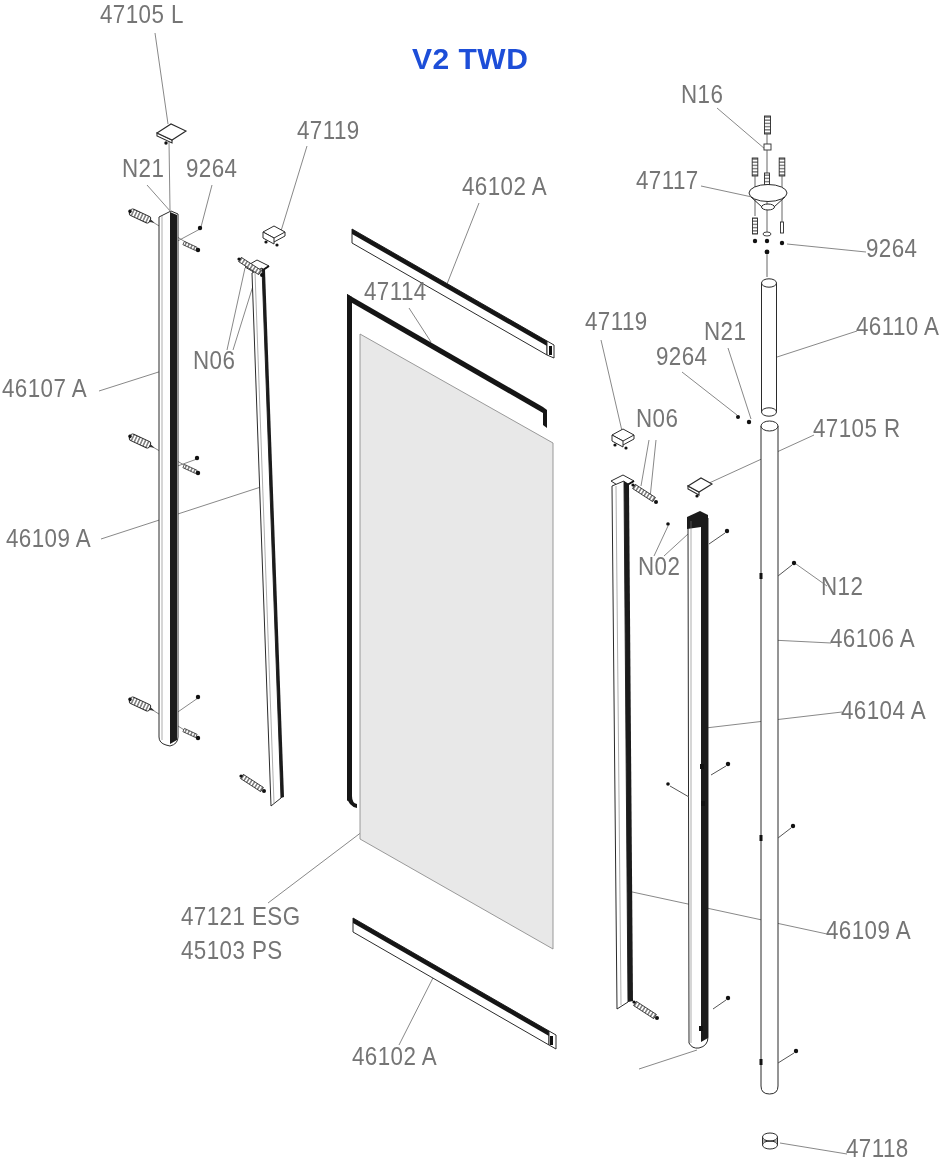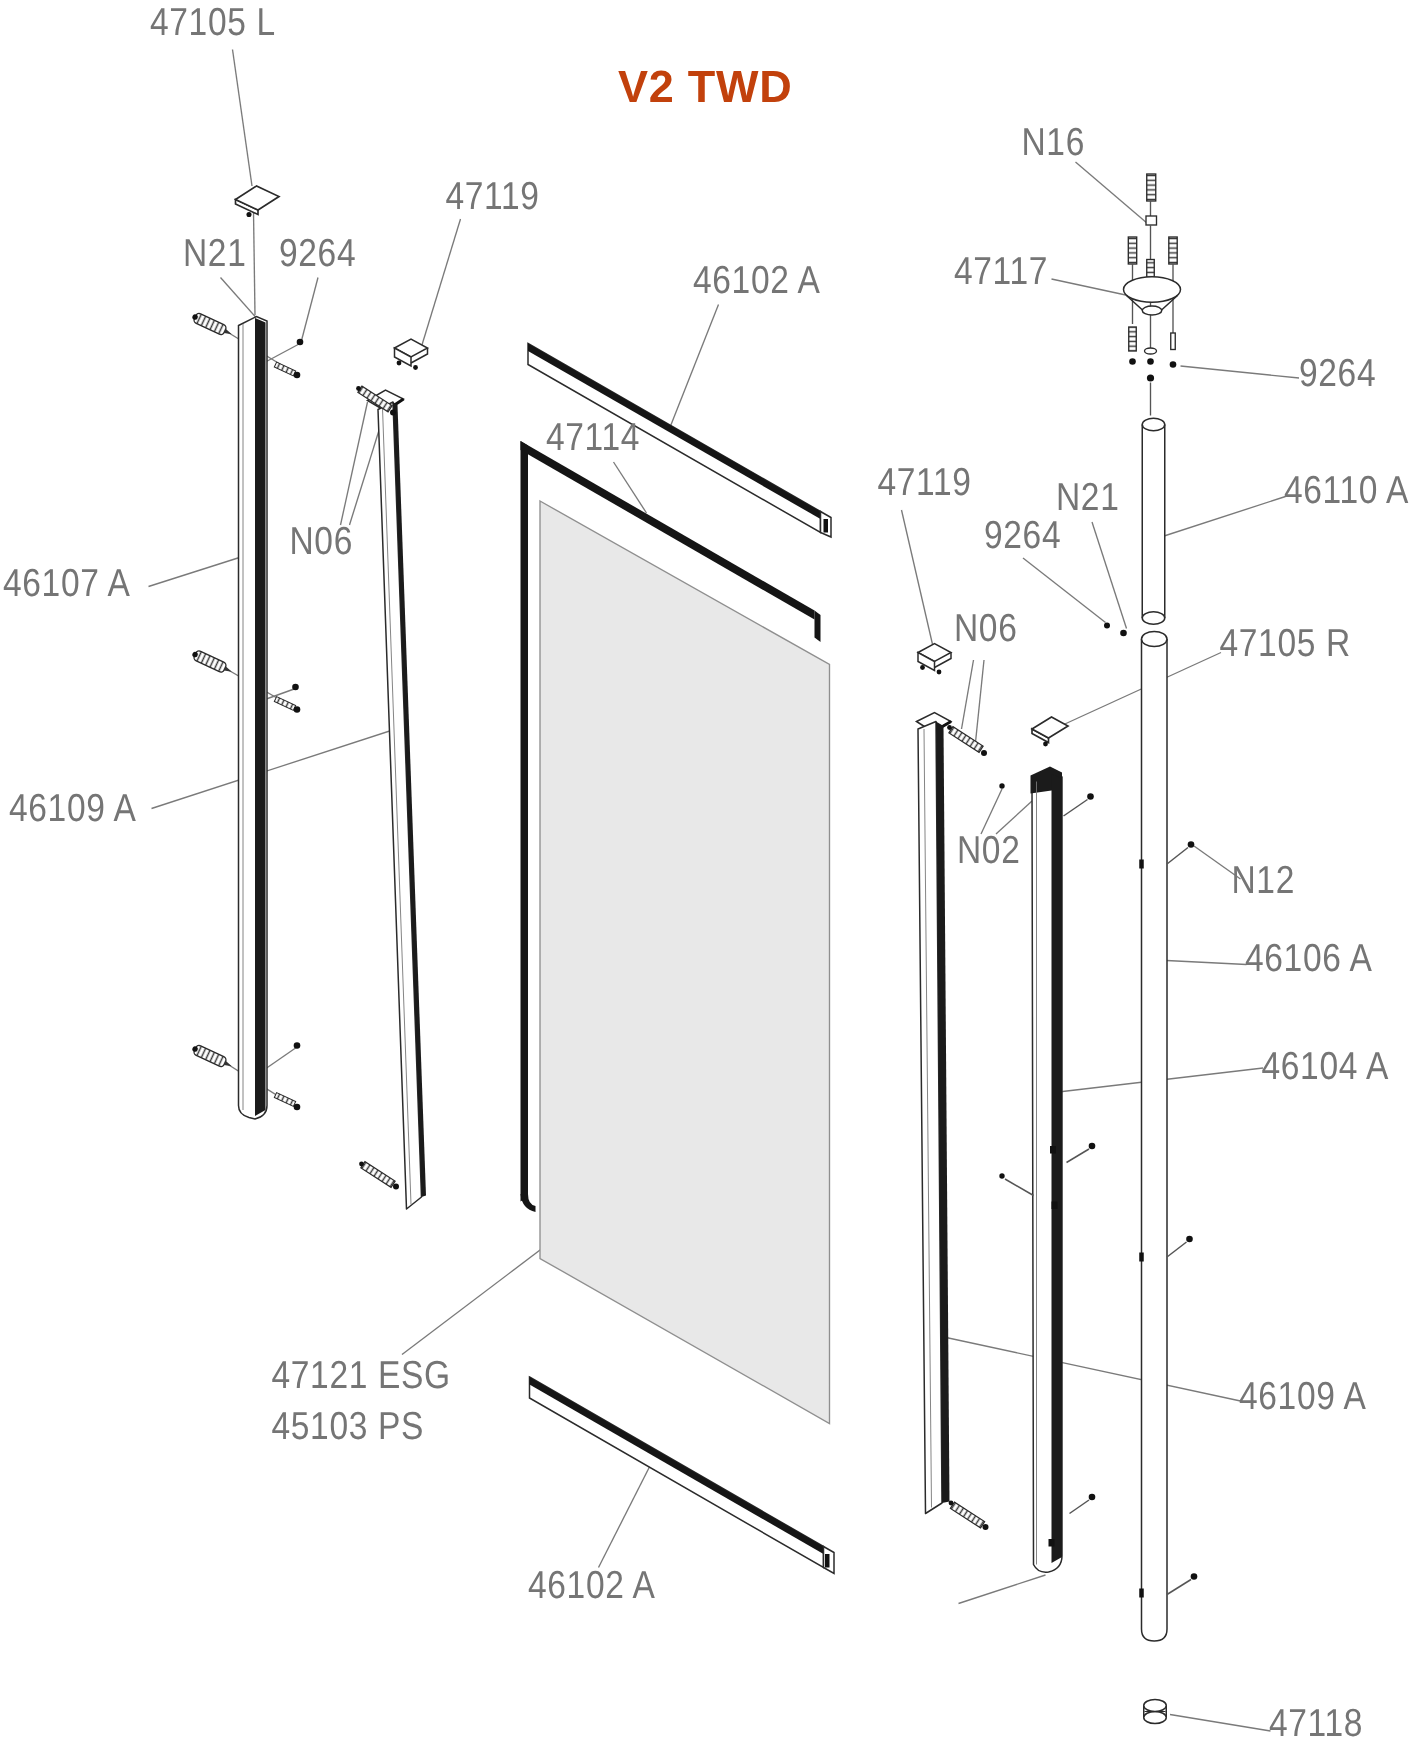--- a/index.html
+++ b/index.html
@@ -2,21 +2,21 @@
 <html><head>
 <meta charset="utf-8">
 <style>
   html,body{margin:0;padding:0;background:#ffffff;}
   #stage{position:relative;width:952px;height:1168px;background:#ffffff;overflow:hidden;
          font-family:"Liberation Sans",sans-serif;}
   #drawing{position:absolute;left:0;top:0;}
   .lbl{position:absolute;font-size:26px;line-height:26px;color:#757575;
        white-space:nowrap;transform:scaleX(0.86);transform-origin:left top;
        letter-spacing:0.5px;font-family:"Liberation Sans",sans-serif;}
-  .title{position:absolute;font-size:30px;line-height:30px;font-weight:bold;color:#c2410c;
+  .title{position:absolute;font-size:30px;line-height:30px;font-weight:bold;color:#1d4ed8;
          letter-spacing:0.5px;}
 </style>
 </head>
 <body>
 
 <div id="stage">
 
 <svg id="drawing" width="952" height="1168" viewBox="0 0 952 1168">
   <defs>
     <pattern id="hatch" width="3.2" height="12" patternUnits="userSpaceOnUse">

